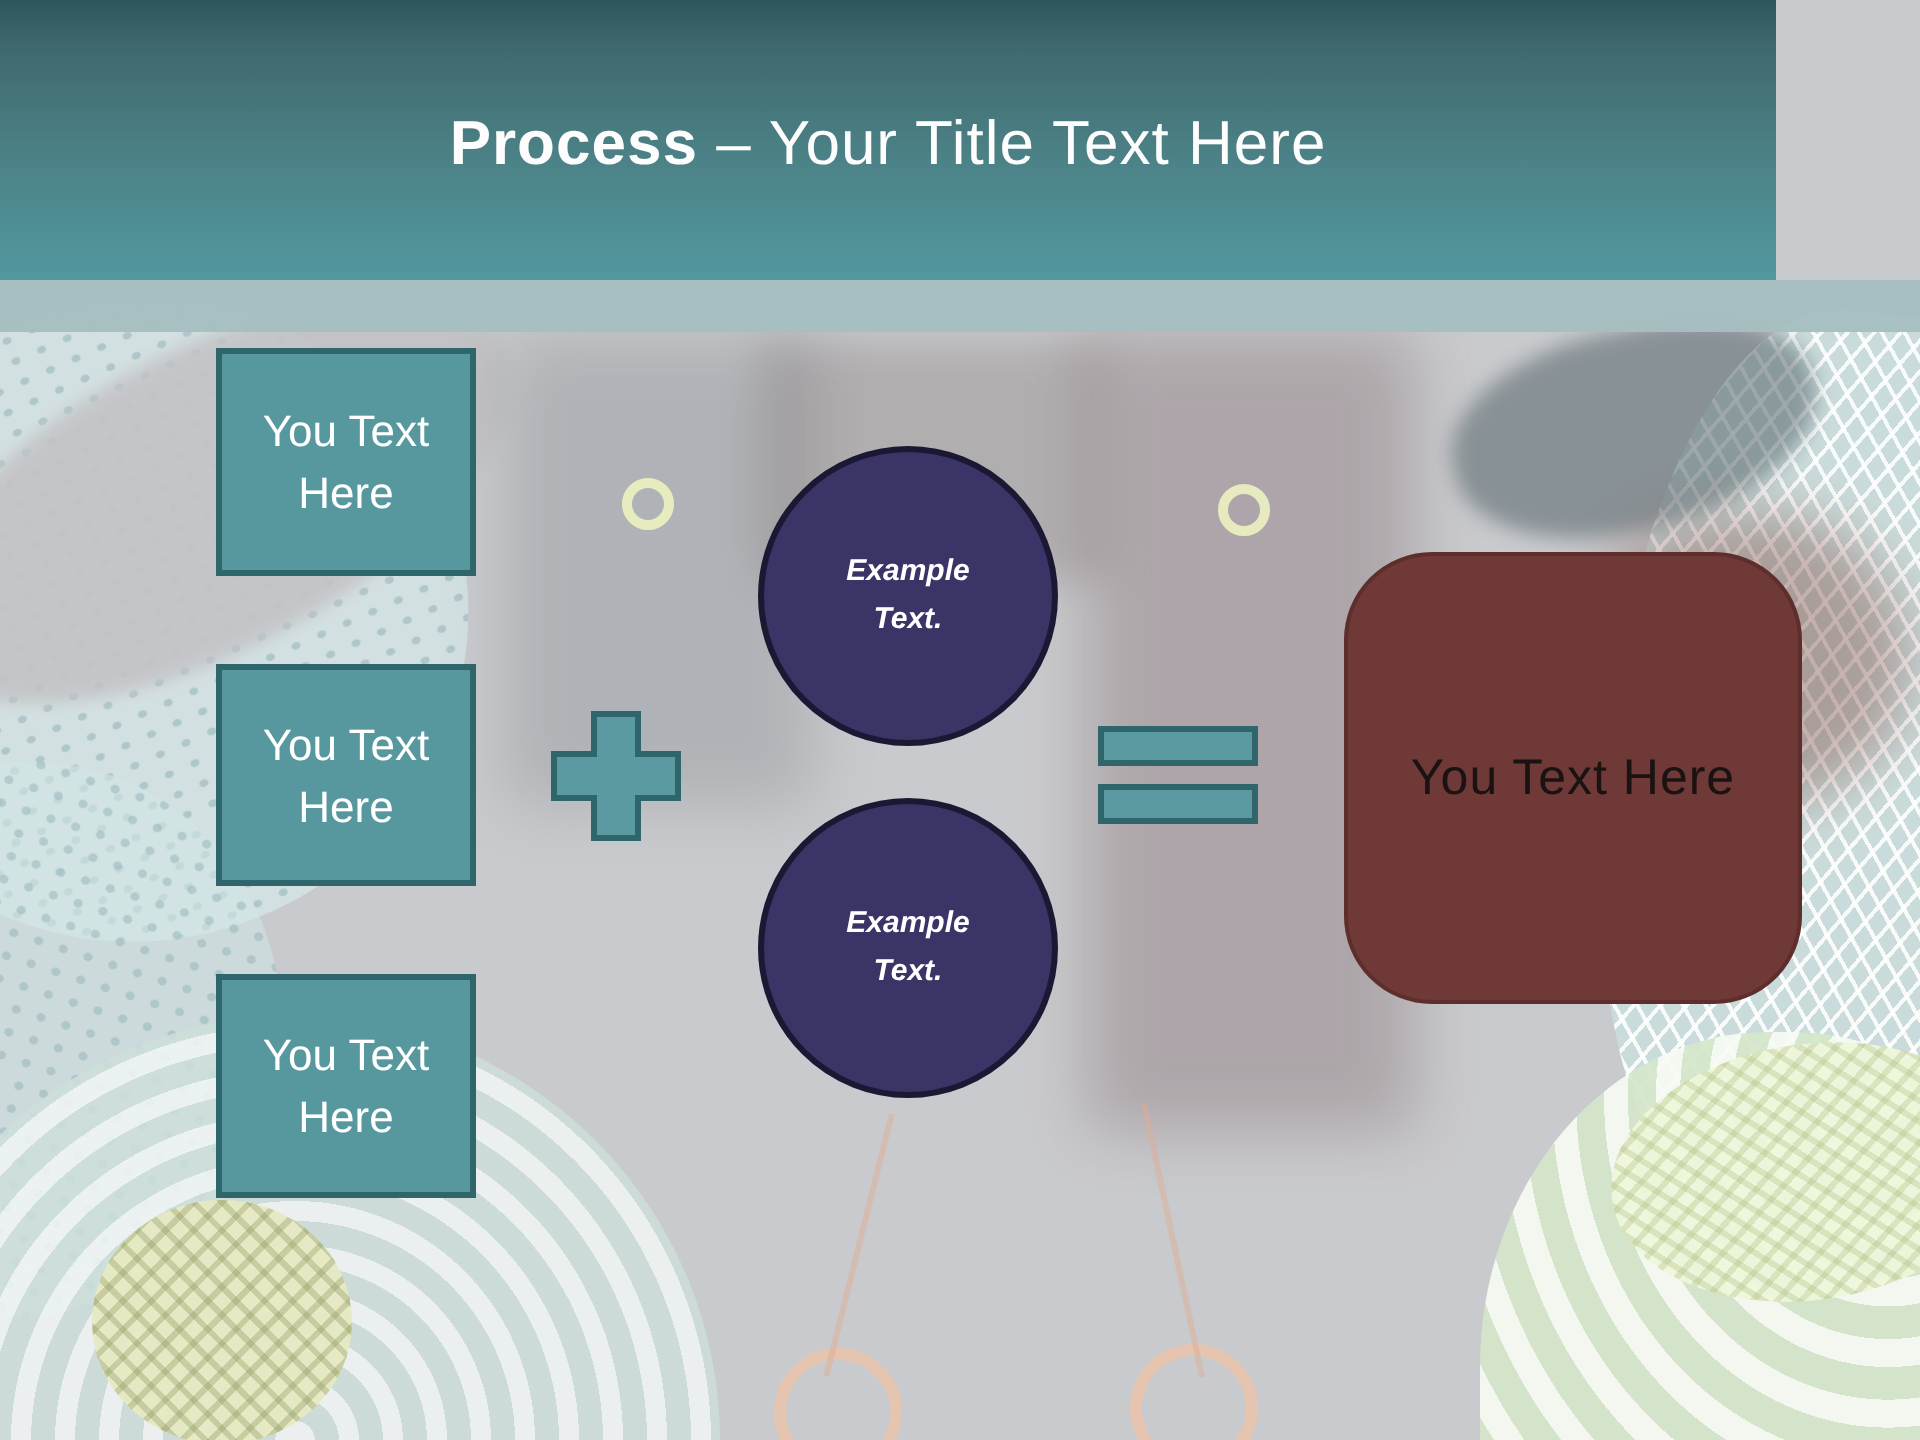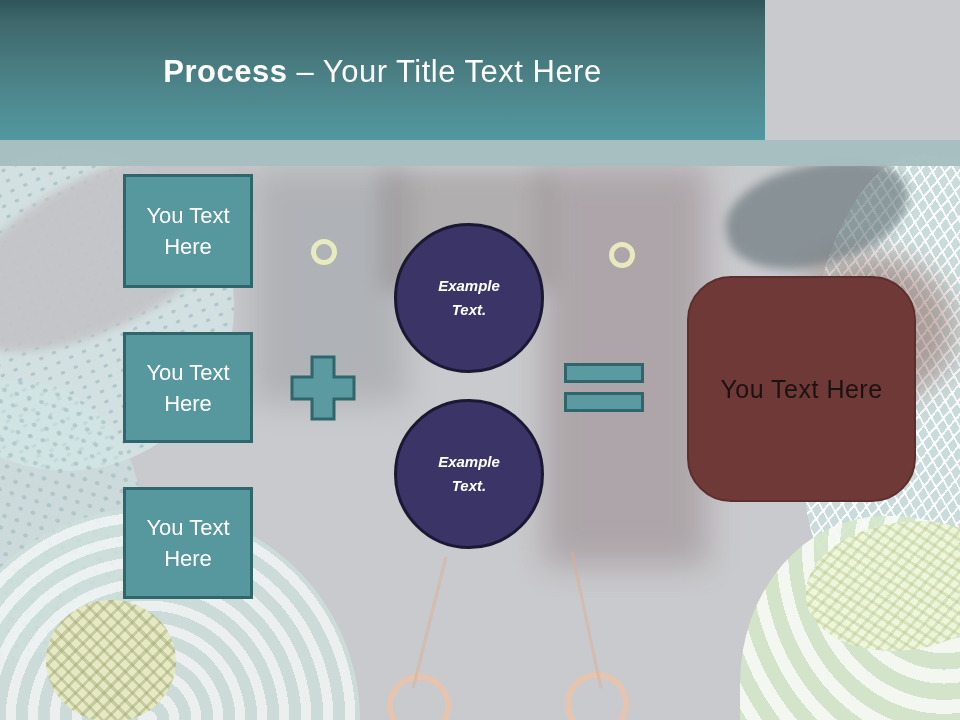--- a/index.html
+++ b/index.html
@@ -2,21 +2,21 @@
 <html><head>
 <meta charset="utf-8">
 <style>
   html,body{margin:0;padding:0;background:#222;}
   .slide{
     position:relative;width:960px;height:720px;overflow:hidden;
     font-family:"Liberation Sans",sans-serif;background:#c9cacd;
   }
   
   .header{
-    position:absolute;left:0;top:0;width:765px;height:140px;z-index:3;
+    position:absolute;left:0;top:0;width:888px;height:140px;z-index:3;
     background:linear-gradient(180deg,#2e565a 0%,#3f686c 16%,#4b8186 55%,#52989f 100%);
   }
   .title{
     position:absolute;left:0;top:54px;width:100%;text-align:center;
     font-size:31px;color:#fdfdfd;letter-spacing:.5px;
   }
   .title b{font-weight:bold;}
   .band{
     position:absolute;left:0;top:140px;width:960px;height:26px;z-index:3;
     background:#a5bec1;opacity:.96;
@@ -84,21 +84,21 @@
       repeating-linear-gradient(-40deg,rgba(165,185,120,.3) 0 3px,transparent 3px 9px);
   }
   .ring{border-radius:50%;}
   .ring-y1{left:311px;top:239px;width:16px;height:16px;border:5px solid #edf2c0;opacity:.9;}
   .ring-y2{left:609px;top:242px;width:16px;height:16px;border:5px solid #edf2c0;opacity:.9;}
   .ring-o1{left:387px;top:674px;width:52px;height:52px;border:6px solid #eec3a6;opacity:.75;}
   .ring-o2{left:565px;top:672px;width:52px;height:52px;border:6px solid #eec3a6;opacity:.75;}
   .thread1{left:428px;top:555px;width:3px;height:135px;background:#ddae96;opacity:.5;transform:rotate(14deg);}
   .thread2{left:585px;top:550px;width:3px;height:140px;background:#ddae96;opacity:.5;transform:rotate(-12deg);}
   
-  .shapes{position:absolute;inset:0;z-index:2;margin-left:15px;}
+  .shapes{position:absolute;inset:0;z-index:2;}
   .teal-box{
     position:absolute;left:108px;width:130px;box-sizing:border-box;
     background:#57989f;border:3px solid #2e666c;
     display:flex;align-items:center;justify-content:center;text-align:center;
     color:#fff;font-size:22px;line-height:31px;
   }
   .teal-box span{display:inline-block;width:112px;}
   .tb1{top:174px;height:114px;}
   .tb2{top:332px;height:111px;}
   .tb3{top:487px;height:112px;}

